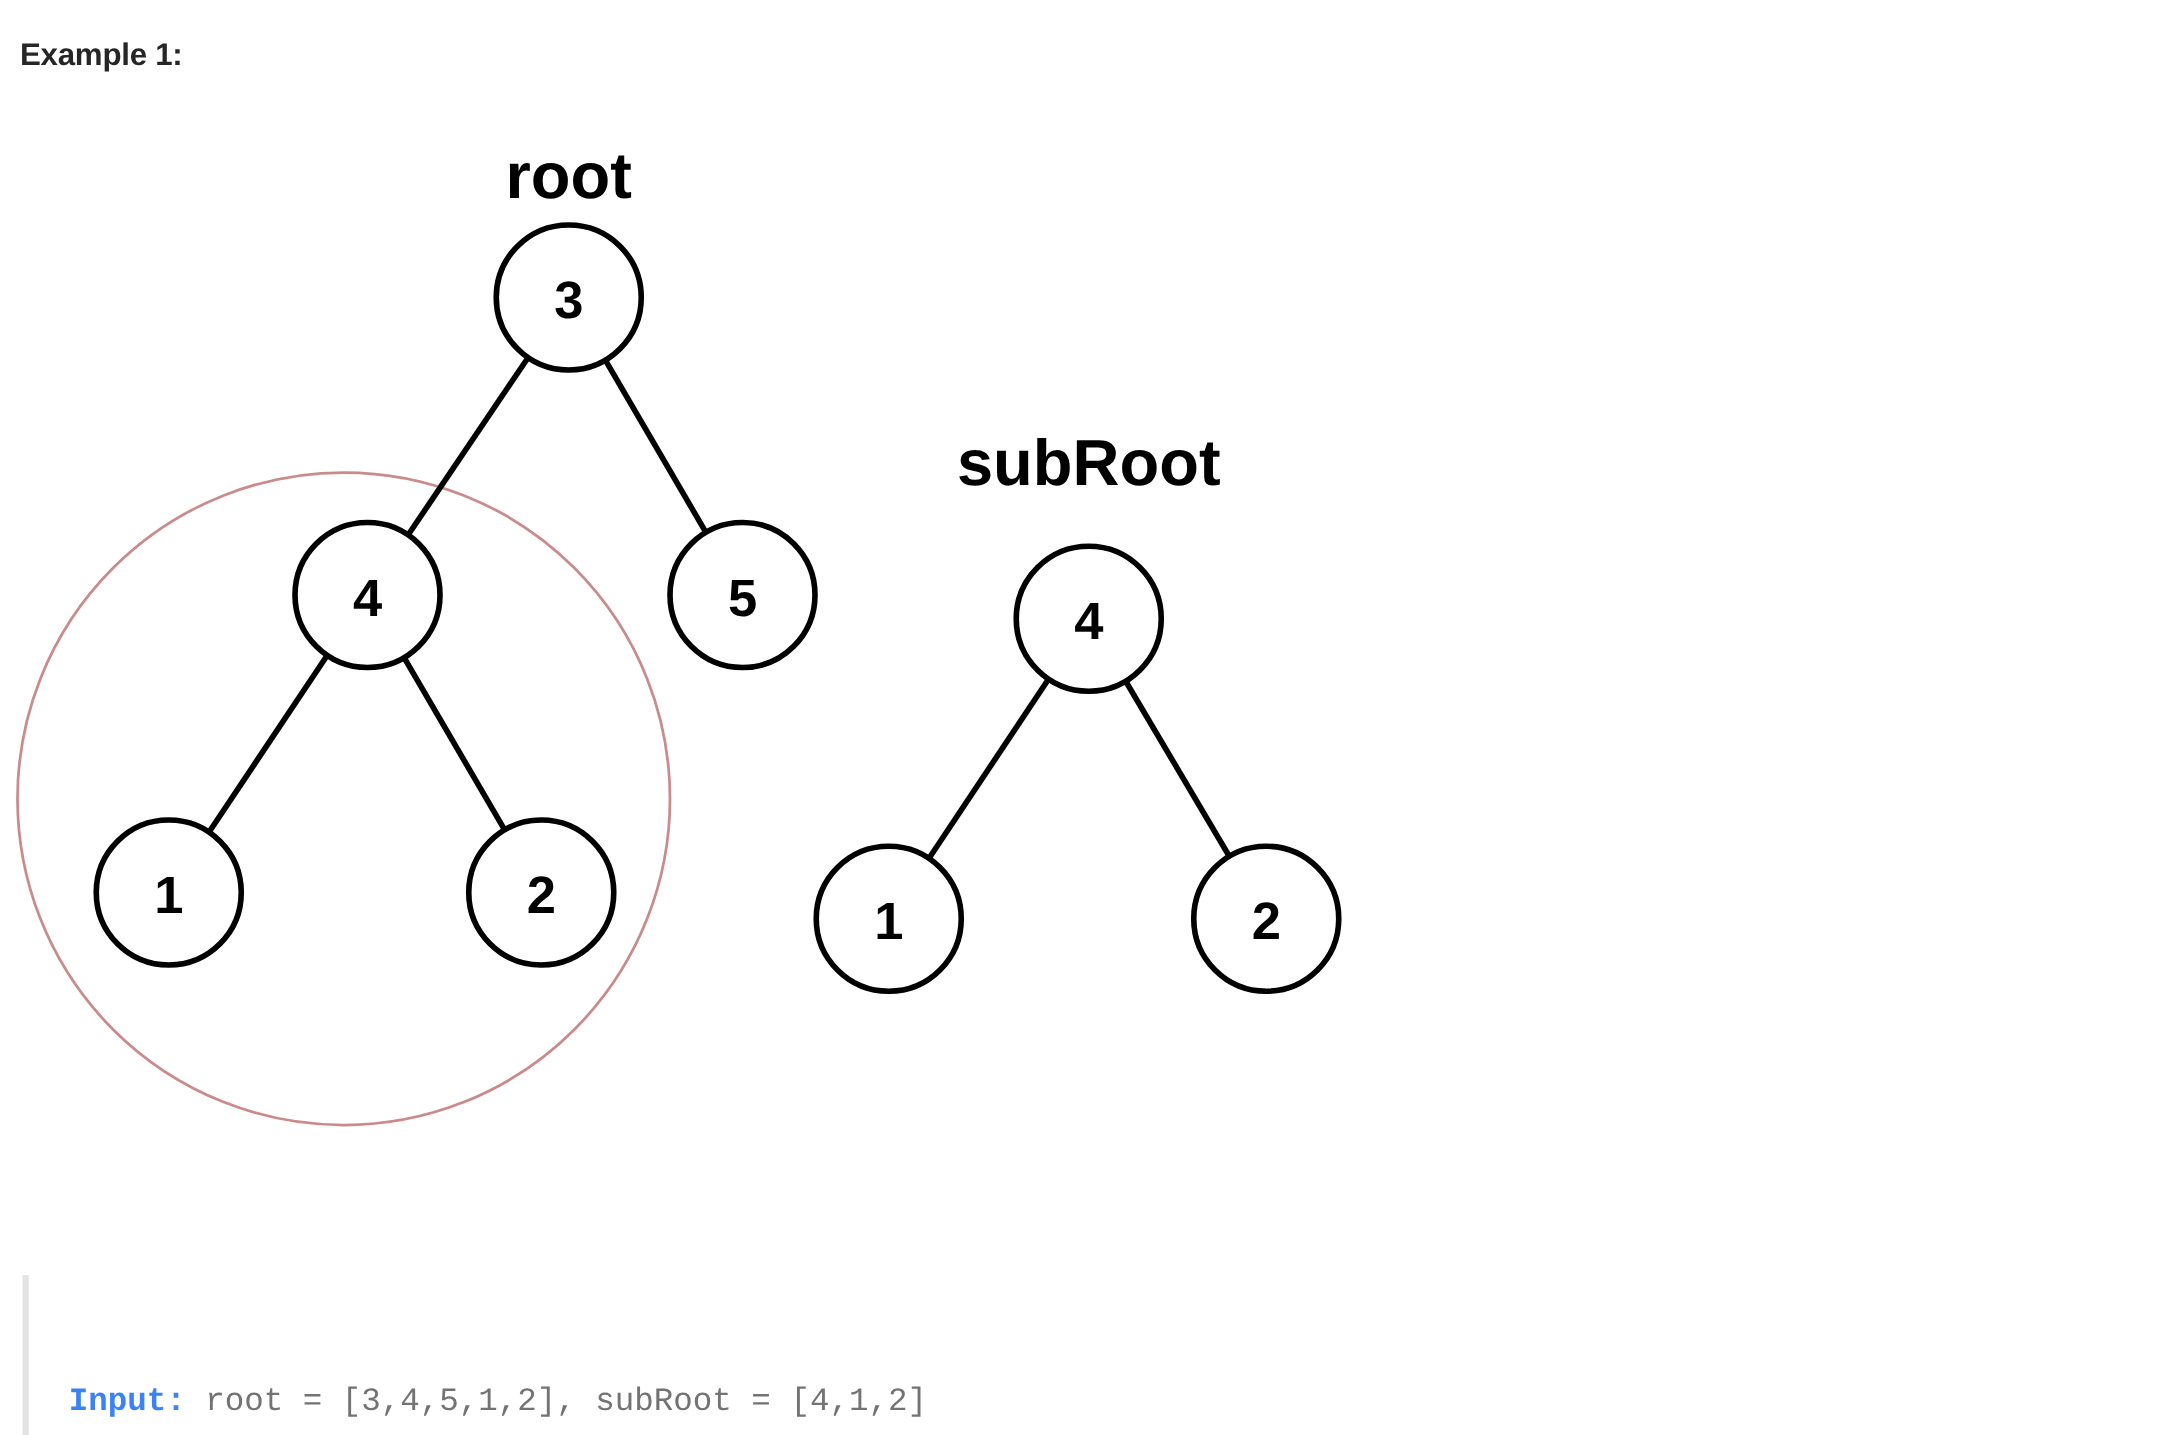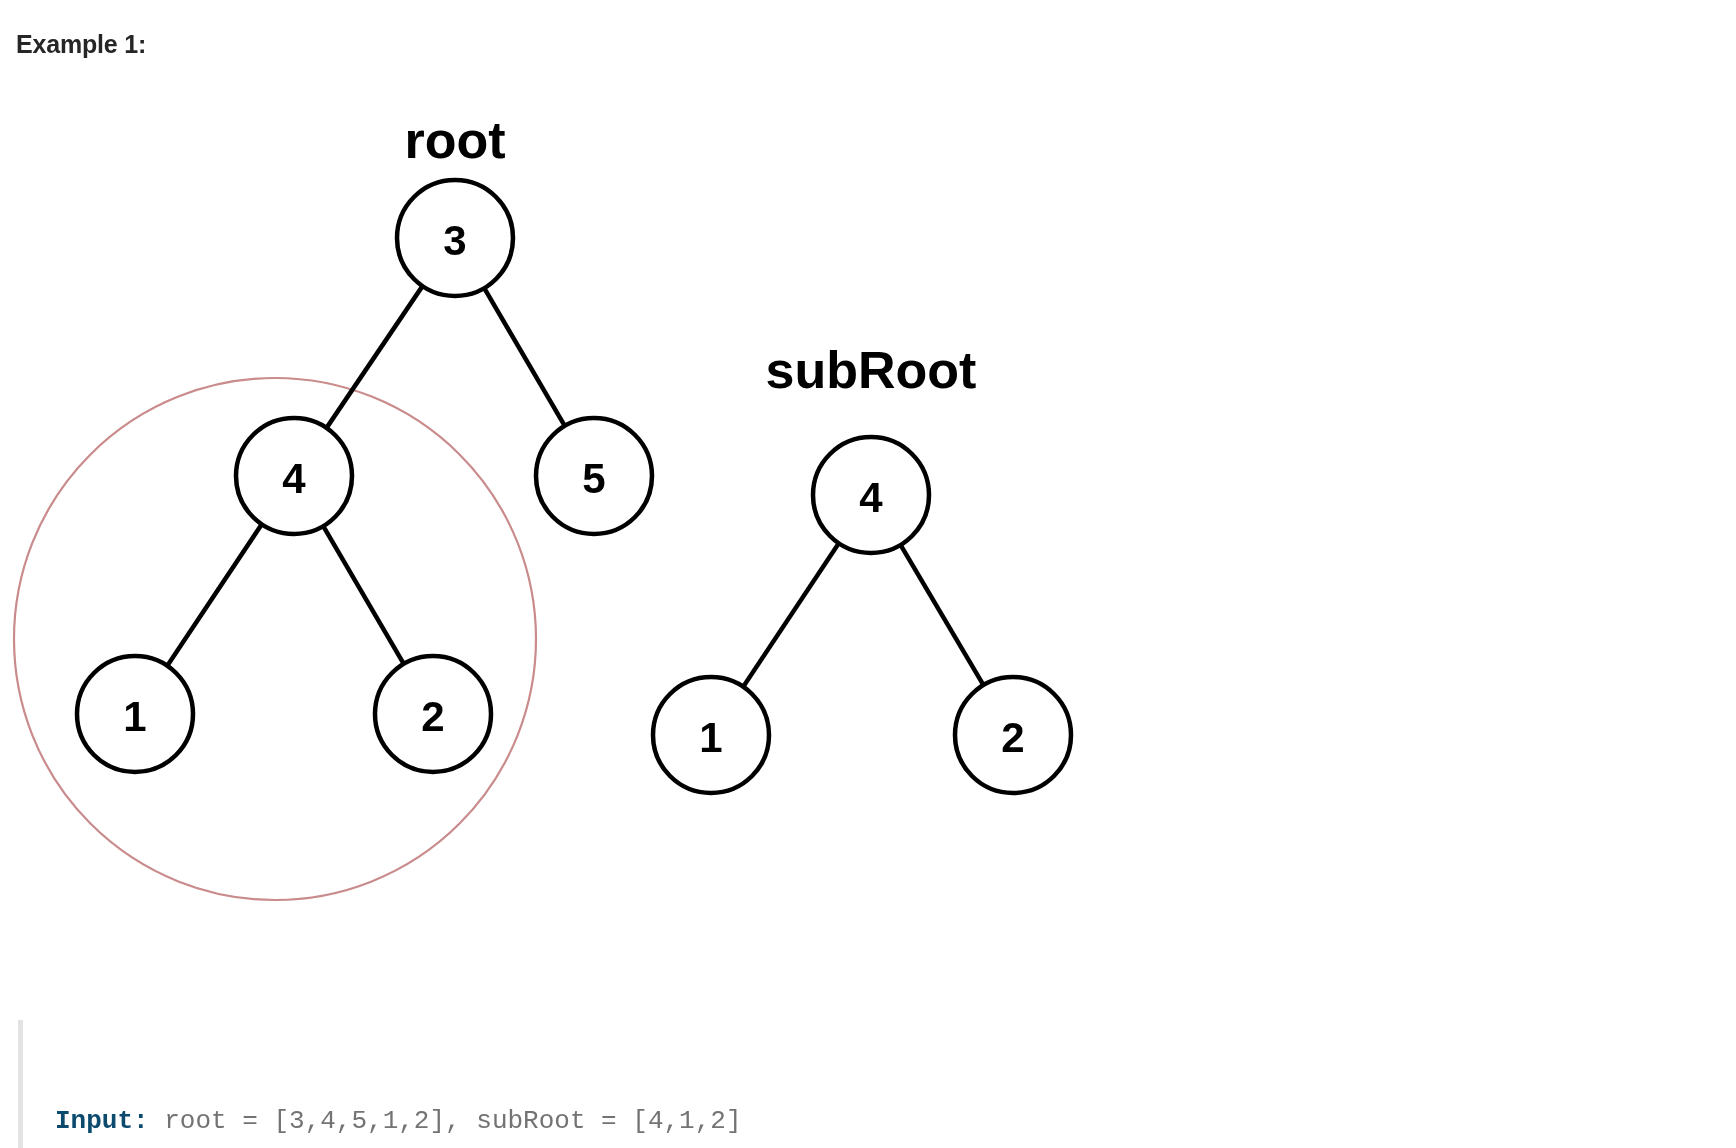--- a/index.html
+++ b/index.html
@@ -77,21 +77,21 @@
     border-left: 5px solid #e3e3e3;
     font-family: "Liberation Mono", monospace;
     font-size: 26px;
     line-height: 1.55;
     white-space: pre;
   }
   .code-line {
     color: #737373;
   }
   .code-key {
-    color: #0c4a6e;
+    color: #3b82f6;
     font-weight: bold;
   }
 </style>
 </head>
 <body>
 
 <div id="page">
 
   <div class="example-heading">Example 1:</div>
 

